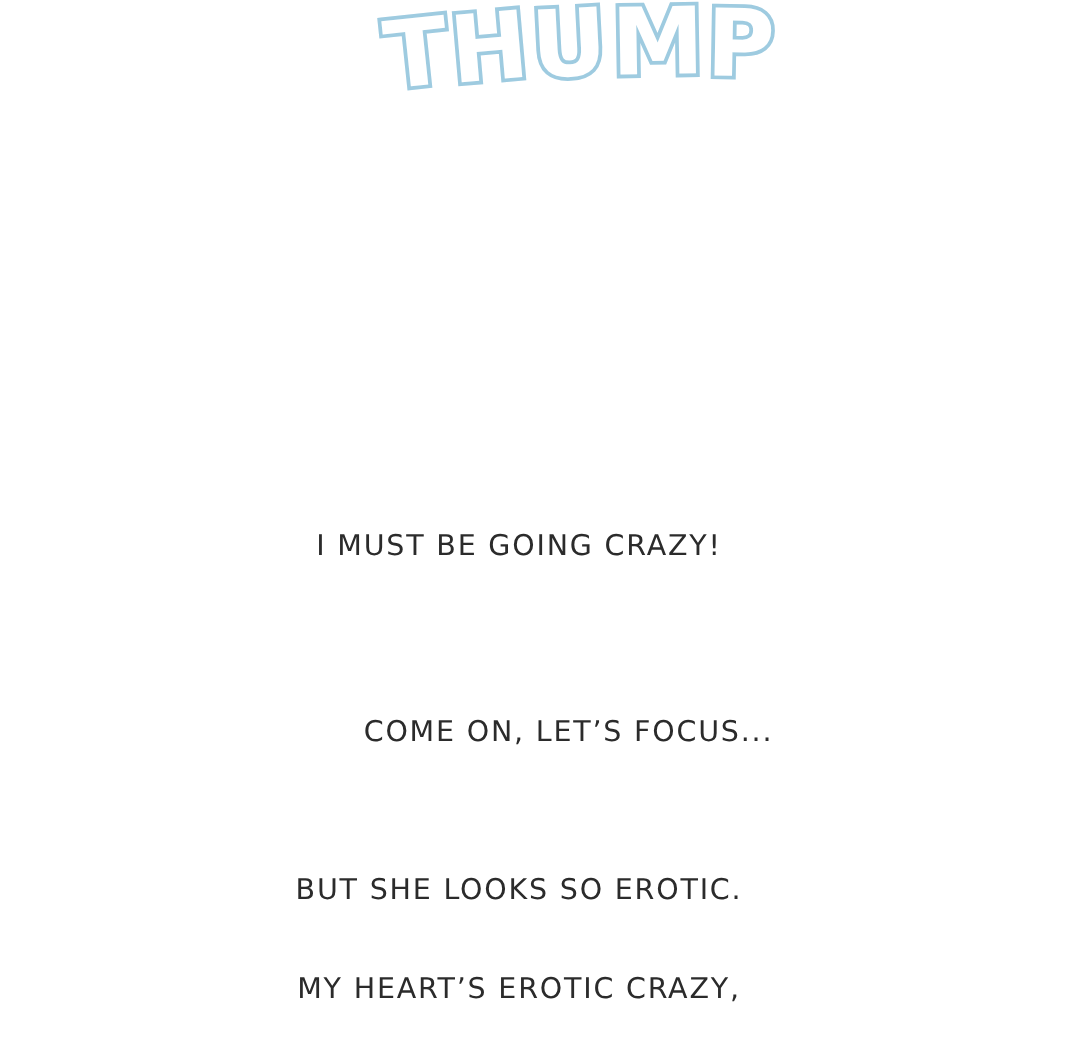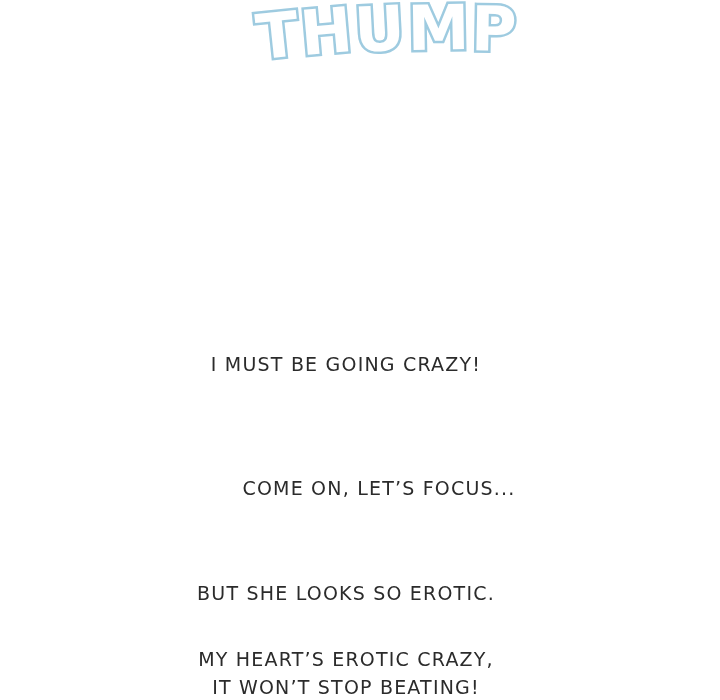--- a/index.html
+++ b/index.html
@@ -87,16 +87,15 @@
     <div class="sfx-text">
       <span class="c1">T</span><span class="c2">H</span><span class="c3">U</span><span class="c4">M</span><span class="c5">P</span>
     </div>
   </div>
 
   <div class="lines">
     <div class="line l0">I MUST BE GOING CRAZY!</div>
     <div class="line l1">COME ON, LET’S FOCUS...</div>
     <div class="line l2">BUT SHE LOOKS SO EROTIC.</div>
     <div class="line l3">MY HEART’S EROTIC CRAZY,</div>
-    <div class="line l4">IT WON’T STOP BEATING!</div>
   </div>
 
 </div>
 
 </body></html>

